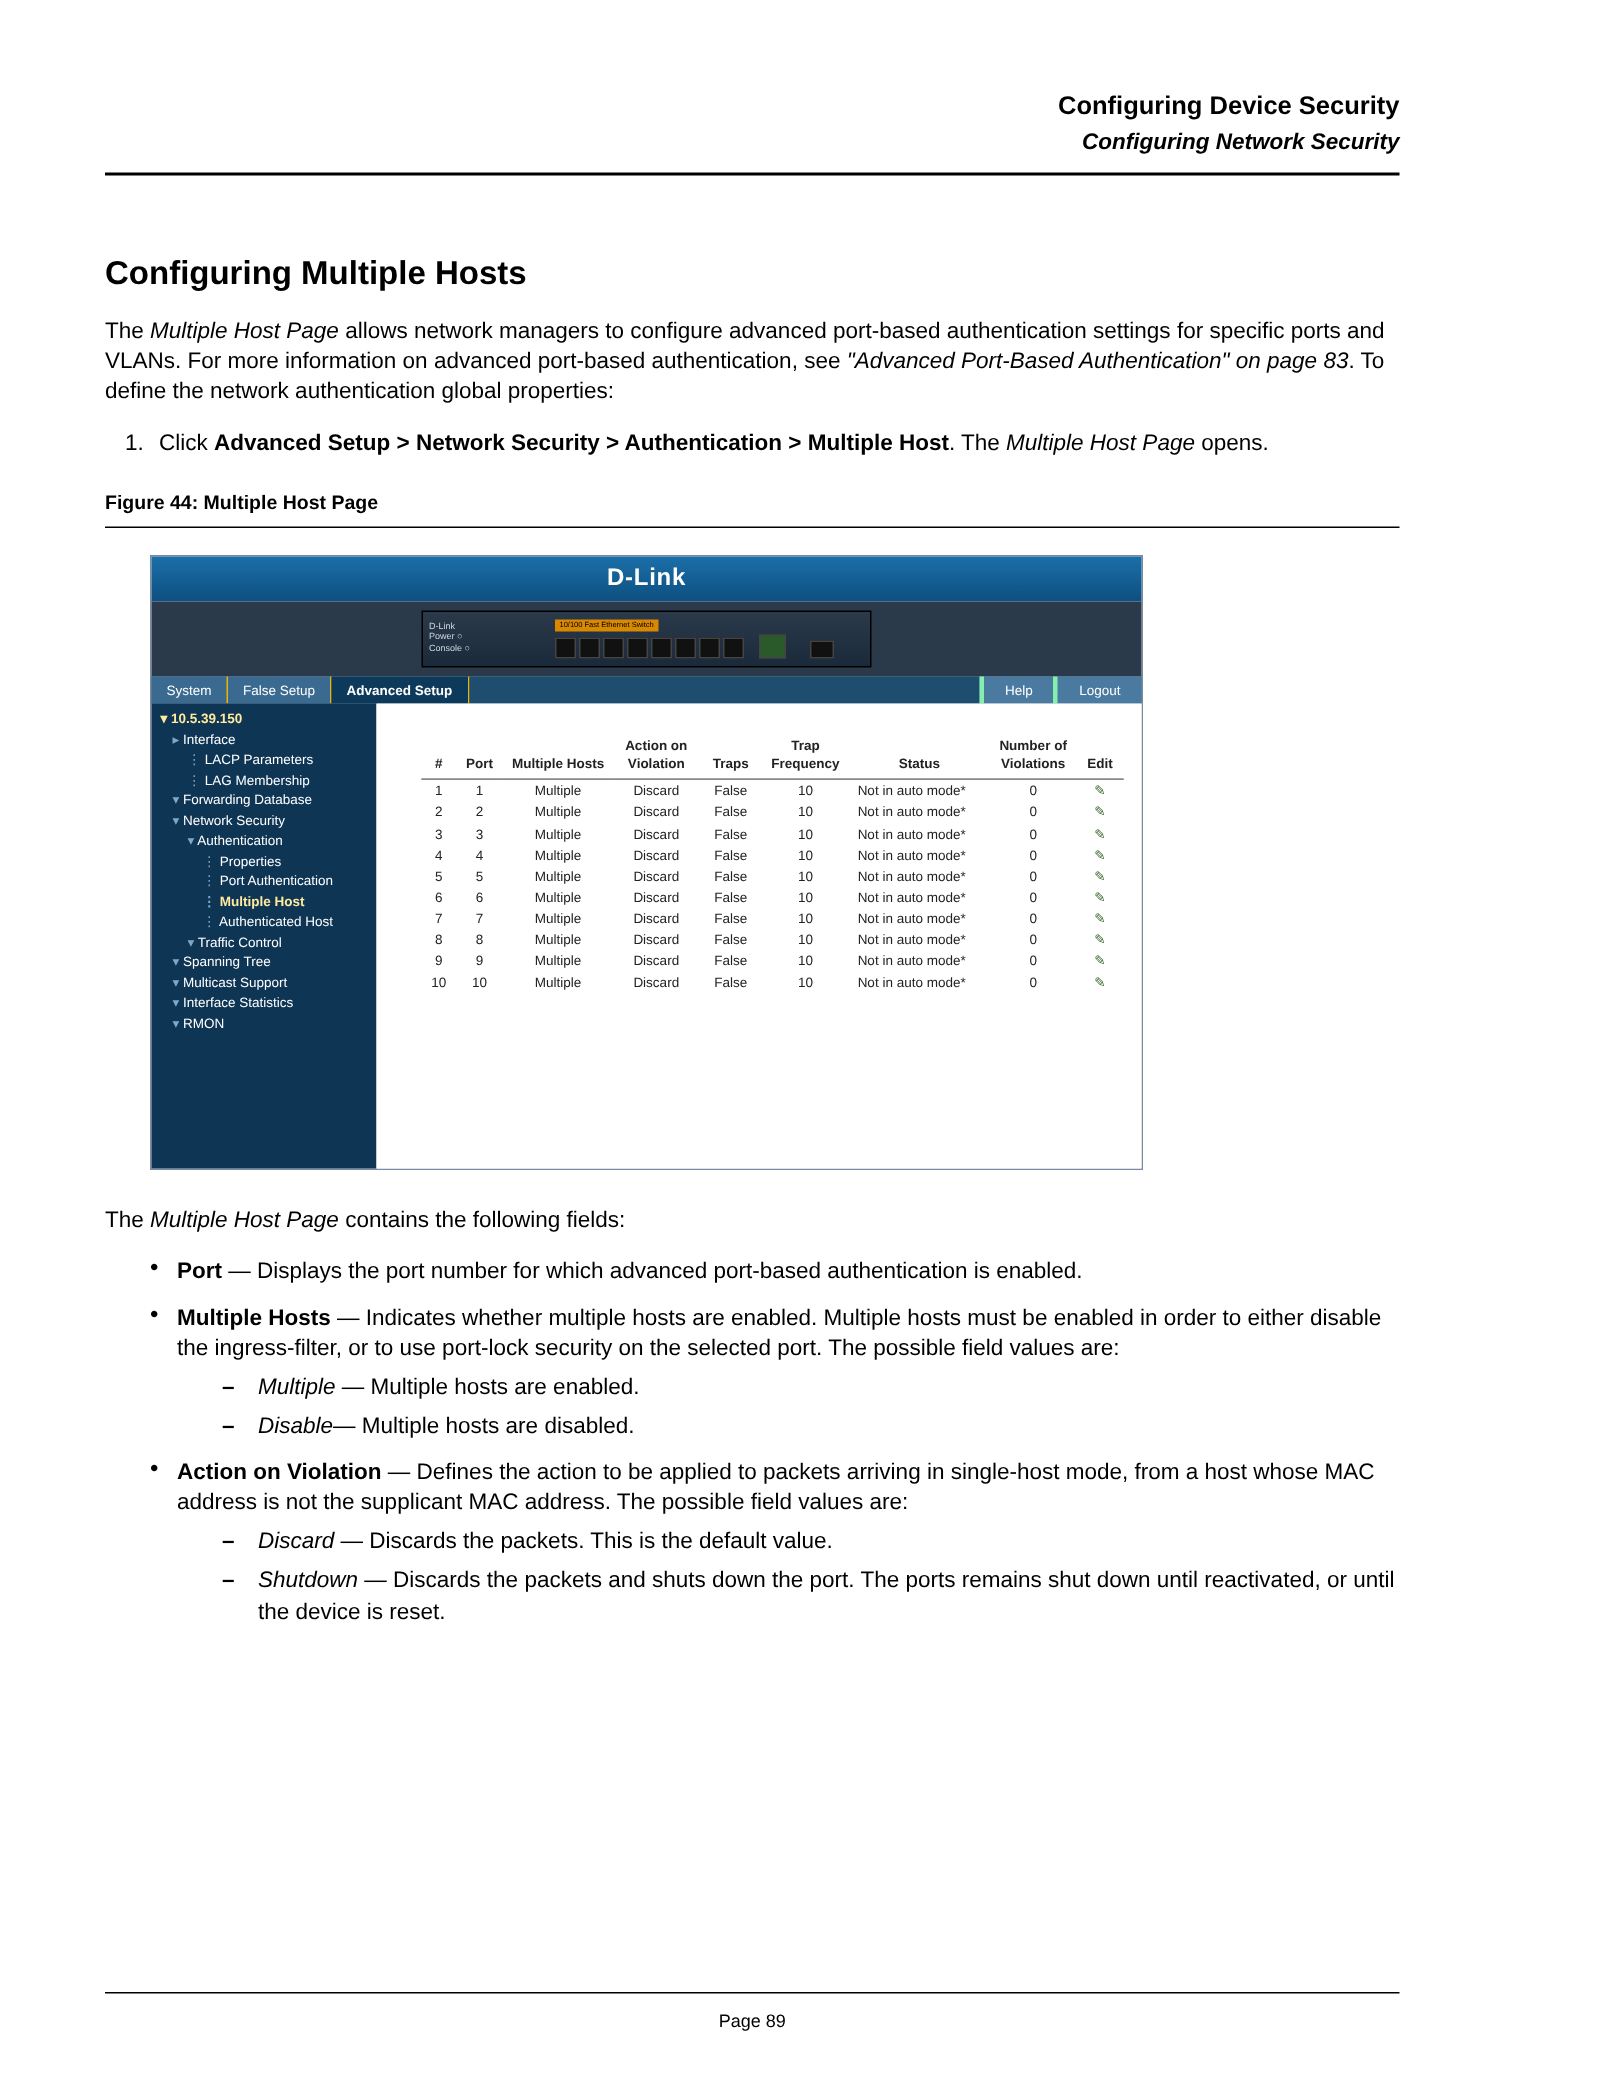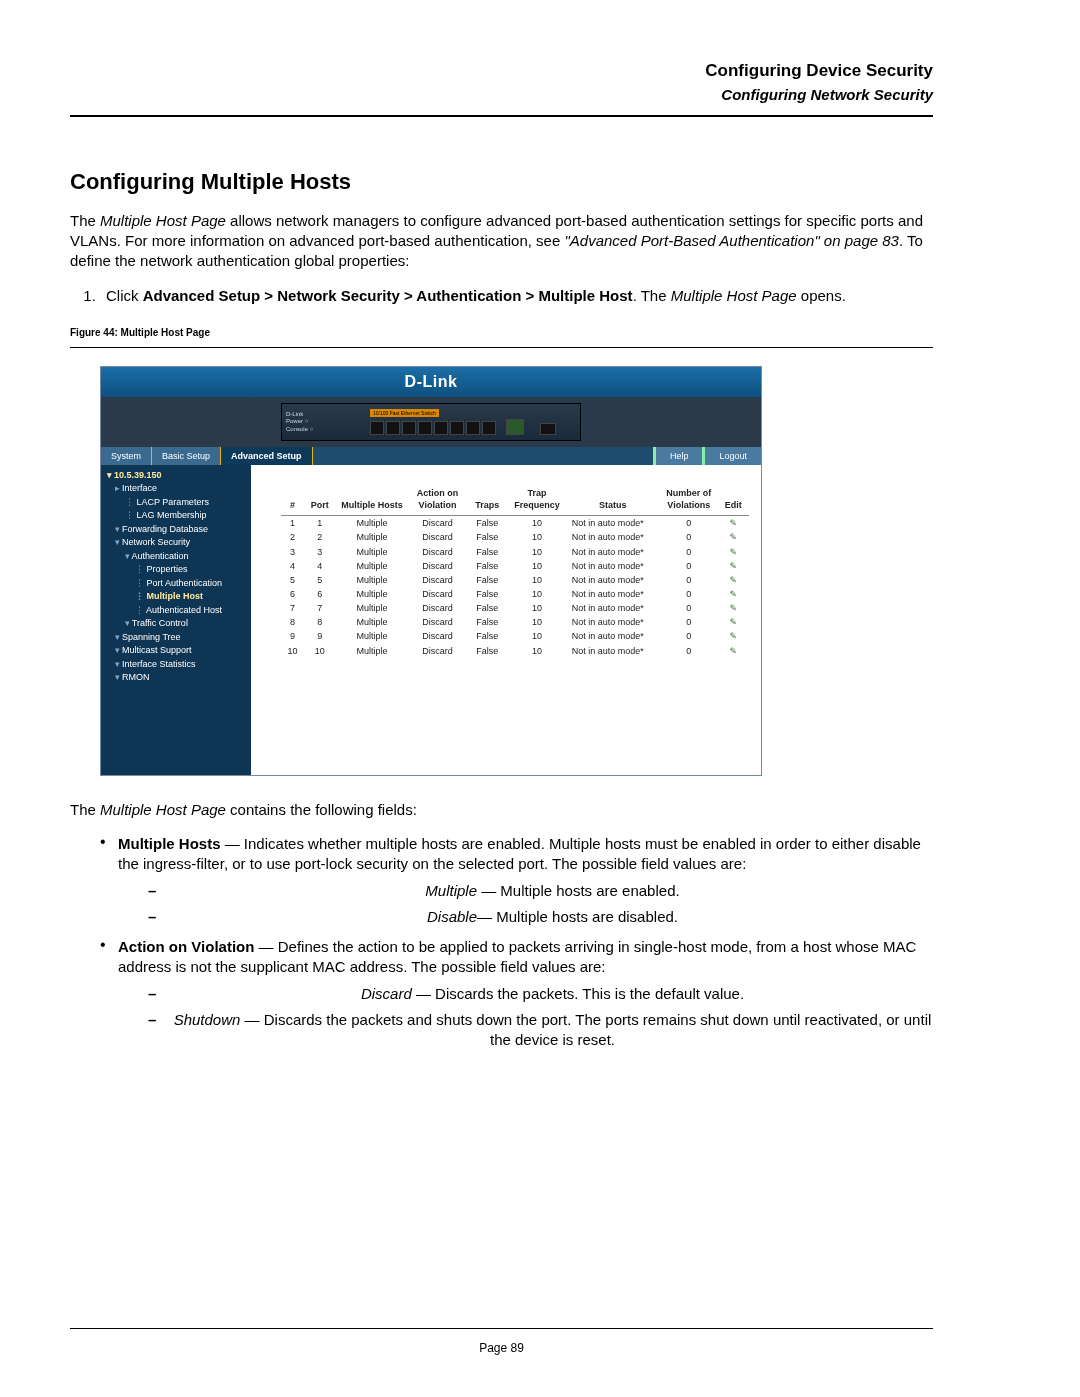--- a/index.html
+++ b/index.html
@@ -42,21 +42,21 @@
   .body-text { margin: 0 0 14px 0; }
   .em { font-style: italic; }
   .bold { font-weight: bold; }
   ol.steps {
     margin: 0 0 20px 0;
     padding-left: 30px;
   }
   ol.steps li { padding-left: 6px; }
   .fig-caption {
     font-weight: bold;
-    font-size: 10px;
+    font-size: 13px;
     margin: 8px 0 4px 0;
   }
 
   
   .shot-wrap {
     margin: 0 0 24px 30px;
   }
   .shot {
     width: 660px;
     border: 1px solid #7a8aa0;
@@ -202,21 +202,20 @@
     position: absolute;
     left: 0;
     top: 0;
     font-size: 16px;
     line-height: 1;
   }
   ul.dashes {
     list-style: none;
     padding-left: 30px;
     margin: 6px 0 0 0;
-    text-align: center;
   }
   ul.dashes > li {
     position: relative;
     padding-left: 24px;
     margin-bottom: 6px;
   }
   ul.dashes > li::before {
     content: "–";
     position: absolute;
     left: 0;
@@ -285,21 +284,21 @@
               <div style="width:6px"></div>
               <div class="port" style="width:16px;height:14px;background:#2a5a2a;"></div>
               <div style="width:12px"></div>
               <div class="port" style="width:14px;height:10px;"></div>
             </div>
           </div>
         </div>
       </div>
       <div class="shot-mid">
         <div class="tab">System</div>
-        <div class="tab">Basic Setup</div>
+        <div class="tab">False Setup</div>
         <div class="tab sel">Advanced Setup</div>
         <div class="midspacer"></div>
         <div class="tbtn">Help</div>
         <div class="tbtn">Logout</div>
       </div>
       <div class="shot-body">
         <div class="tree">
           <div class="root">▾ <span>10.5.39.150</span></div>
           <div class="i1"><span class="prefix">▸ </span><span>Interface</span></div>
           <div class="i2"><span class="prefix">⋮ </span><span>LACP Parameters</span></div>
@@ -460,20 +459,23 @@
       </div>
     </div>
   </div>
 
   <p class="body-text desc">
     <span>The </span><span class="em">Multiple Host Page</span><span> contains the following fields:</span>
   </p>
 
   <ul class="bullets">
     <li>
+      <span class="bold">Port</span><span> — Displays the port number for which advanced port-based authentication is enabled.</span>
+    </li>
+    <li>
       <span class="bold">Multiple Hosts</span><span> — Indicates whether multiple hosts are enabled. Multiple hosts must be enabled in order to either disable the ingress-filter, or to use port-lock security on the selected port. The possible field values are:</span>
       <ul class="dashes">
         <li><span class="em">Multiple</span><span> — Multiple hosts are enabled.</span></li>
         <li><span class="em">Disable</span><span>— Multiple hosts are disabled.</span></li>
       </ul>
     </li>
     <li>
       <span class="bold">Action on Violation</span><span> — Defines the action to be applied to packets arriving in single-host mode, from a host whose MAC address is not the supplicant MAC address. The possible field values are:</span>
       <ul class="dashes">
         <li><span class="em">Discard</span><span> — Discards the packets. This is the default value.</span></li>

